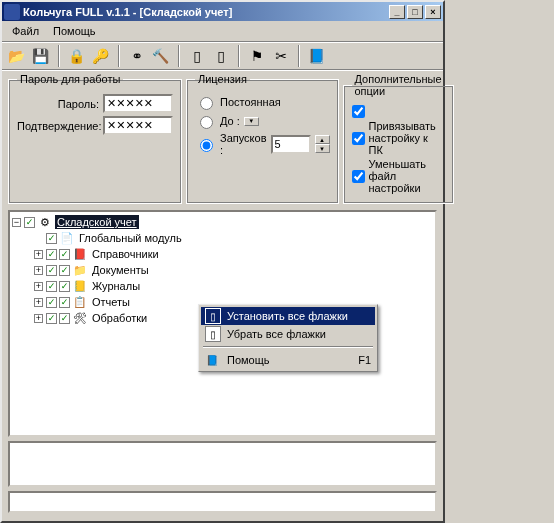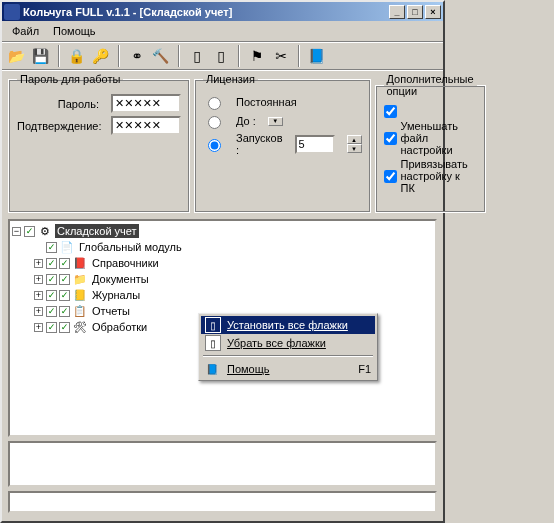--- a/index.html
+++ b/index.html
@@ -81,29 +81,29 @@
   }
   .groups {
     display: flex;
     gap: 4px;
     padding: 2px 6px 6px 6px;
   }
   fieldset {
     border: 1px solid #fff;
     box-shadow: inset 1px 1px 0 #808080, -1px -1px 0 #808080 inset;
     border-radius: 0;
-    padding: 6px 8px 16px 8px;
+    padding: 6px 8px 7px 8px;
     margin: 0;
     font-size: 11px;
   }
   legend { padding: 0 3px; }
   .grp-pwd { width: 180px; }
   .grp-lic { width: 160px; }
   .grp-opt { flex: 1; }
-  .row { display: flex; align-items: center; margin: 3px 0; gap: 12px; }
+  .row { display: flex; align-items: center; margin: 3px 0; gap: 4px; }
   .row label.lbl { text-align: right; width: 82px; }
   input.text {
     border: 2px inset #d4d0c8;
     background: #fff;
     height: 19px;
     padding: 0 2px;
     font-family: inherit;
     font-size: 11px;
   }
   input.disabled { background: #d4d0c8; color: #808080; }
@@ -137,21 +137,21 @@
   .chkbox {
     width: 11px; height: 11px;
     border: 1px solid #808080;
     background: #fff;
     margin-right: 2px;
     display:flex;align-items:center;justify-content:center;
     font-size:9px; color:#008000;
   }
   .nodeicon { width:16px; text-align:center; margin-right:2px; }
   .tree-label { padding: 1px 2px; }
-  .tree-label.selected { background: #404040; color:#fff; }
+  .tree-label.selected { background: #0f172a; color:#fff;text-decoration:underline; }
   .context-menu {
     position: absolute;
     left: 188px; top: 92px;
     width: 180px;
     background: #d4d0c8;
     border: 1px solid #808080;
     border-top-color: #e8e8e8;
     border-left-color: #e8e8e8;
     box-shadow: 2px 2px 3px rgba(0,0,0,0.4);
     padding: 2px;
@@ -159,21 +159,21 @@
   .cm-item {
     display:flex; align-items:center;
     height: 18px;
     padding: 0 4px;
     gap: 6px;
   }
   .cm-item.hl { background:#0a246a; color:#fff; }
   .cm-sep { height:1px; border-top:1px solid #808080; border-bottom:1px solid #fff; margin: 3px 2px; }
   .cm-icon { width: 16px; height:16px; border:1px solid #808080; background:#fff; display:flex;align-items:center;justify-content:center; font-size:10px; }
   .cm-icon.hl { border-color:#fff; }
-  .cm-text { flex:1;text-decoration:underline; }
+  .cm-text { flex:1; }
   .bottom-panels { padding: 0 6px 4px 6px; }
   .botpanel {
     border: 2px inset #d4d0c8;
     background: #fff;
     height: 46px;
     margin-bottom: 4px;
   }
   .botpanel.small { height: 22px; }
 </style>
 </head>
@@ -249,25 +249,25 @@
       </div>
     </fieldset>
 
     <fieldset class="grp-opt">
       <legend>Дополнительные опции</legend>
       <div class="chk">
           <input type="checkbox" checked="" style="">
         </div>
       <div class="chk">
           <input type="checkbox" checked="" style="">
-          <span>Уменьшать файл настройки</span>
+          <span>Привязывать настройку к ПК</span>
         </div>
       <div class="chk">
           <input type="checkbox" checked="" style="">
-          <span>Привязывать настройку к ПК</span>
+          <span>Уменьшать файл настройки</span>
         </div>
     </fieldset>
   </div>
 
   <div class="tree-panel">
     <div class="tree">
       <div class="tree-node" style="padding-left:0">
         <div class="expander">−</div>
         <div class="chkbox">✓</div>
         <span class="nodeicon">⚙</span>

